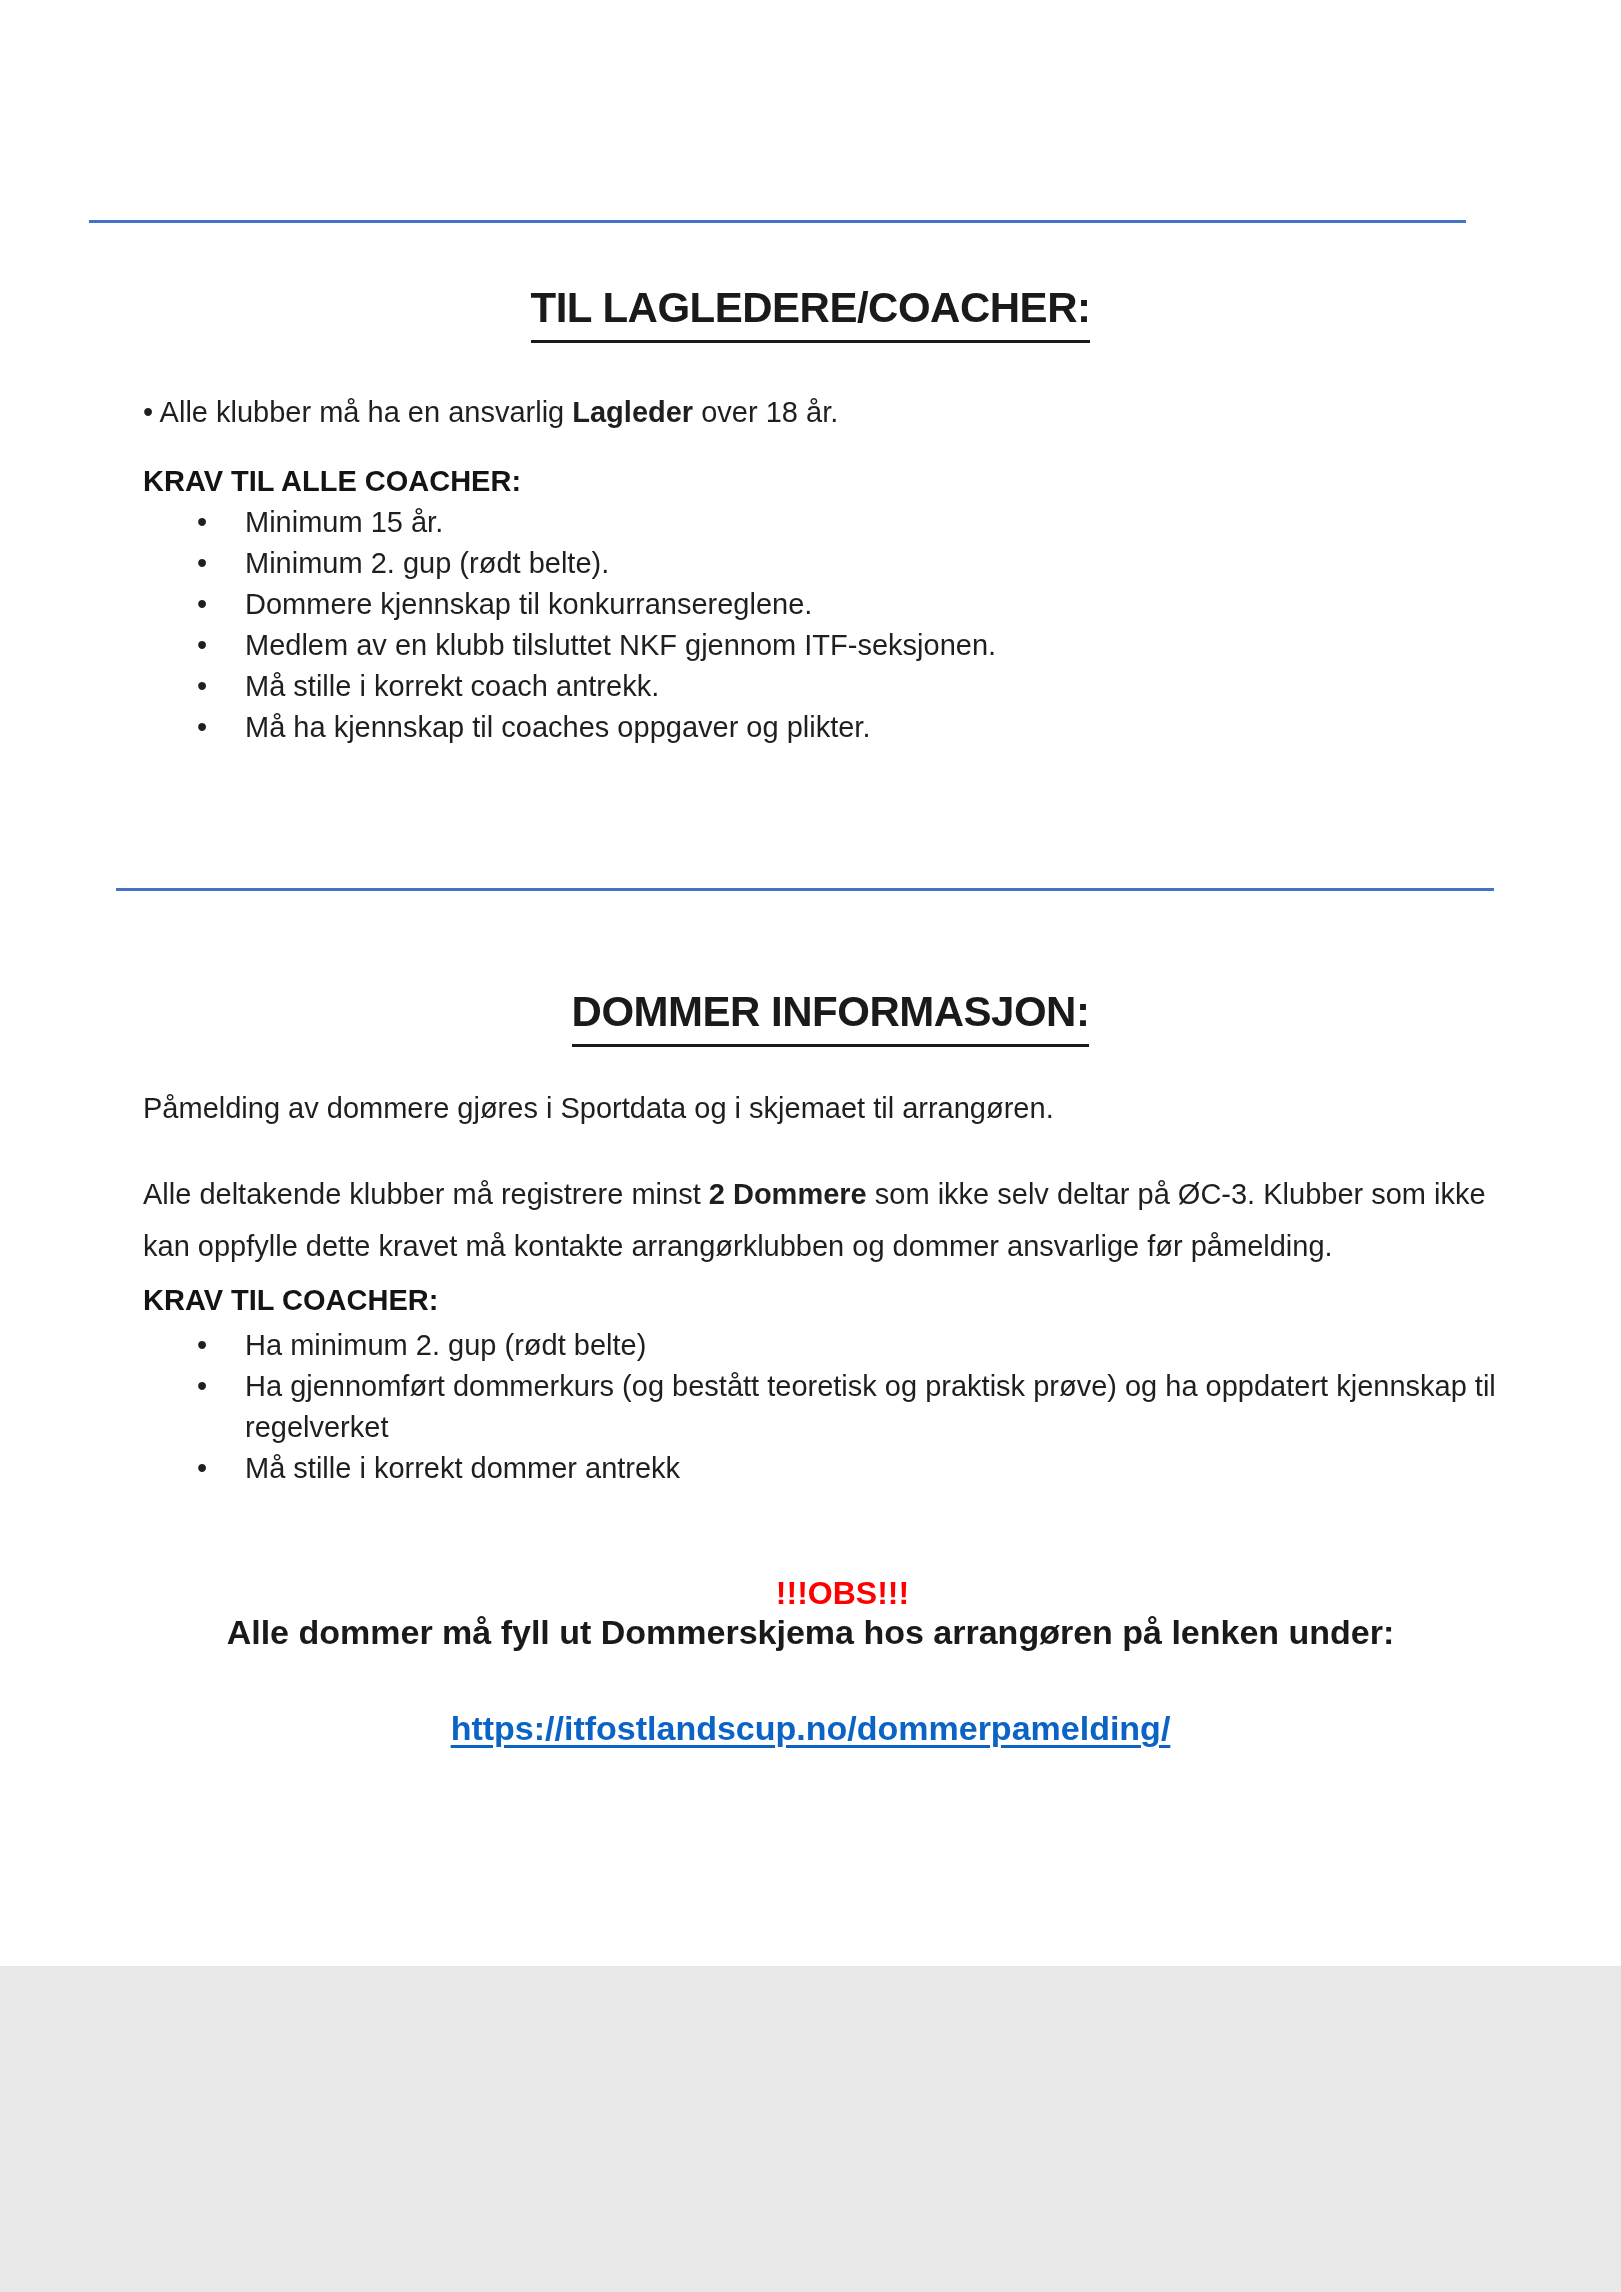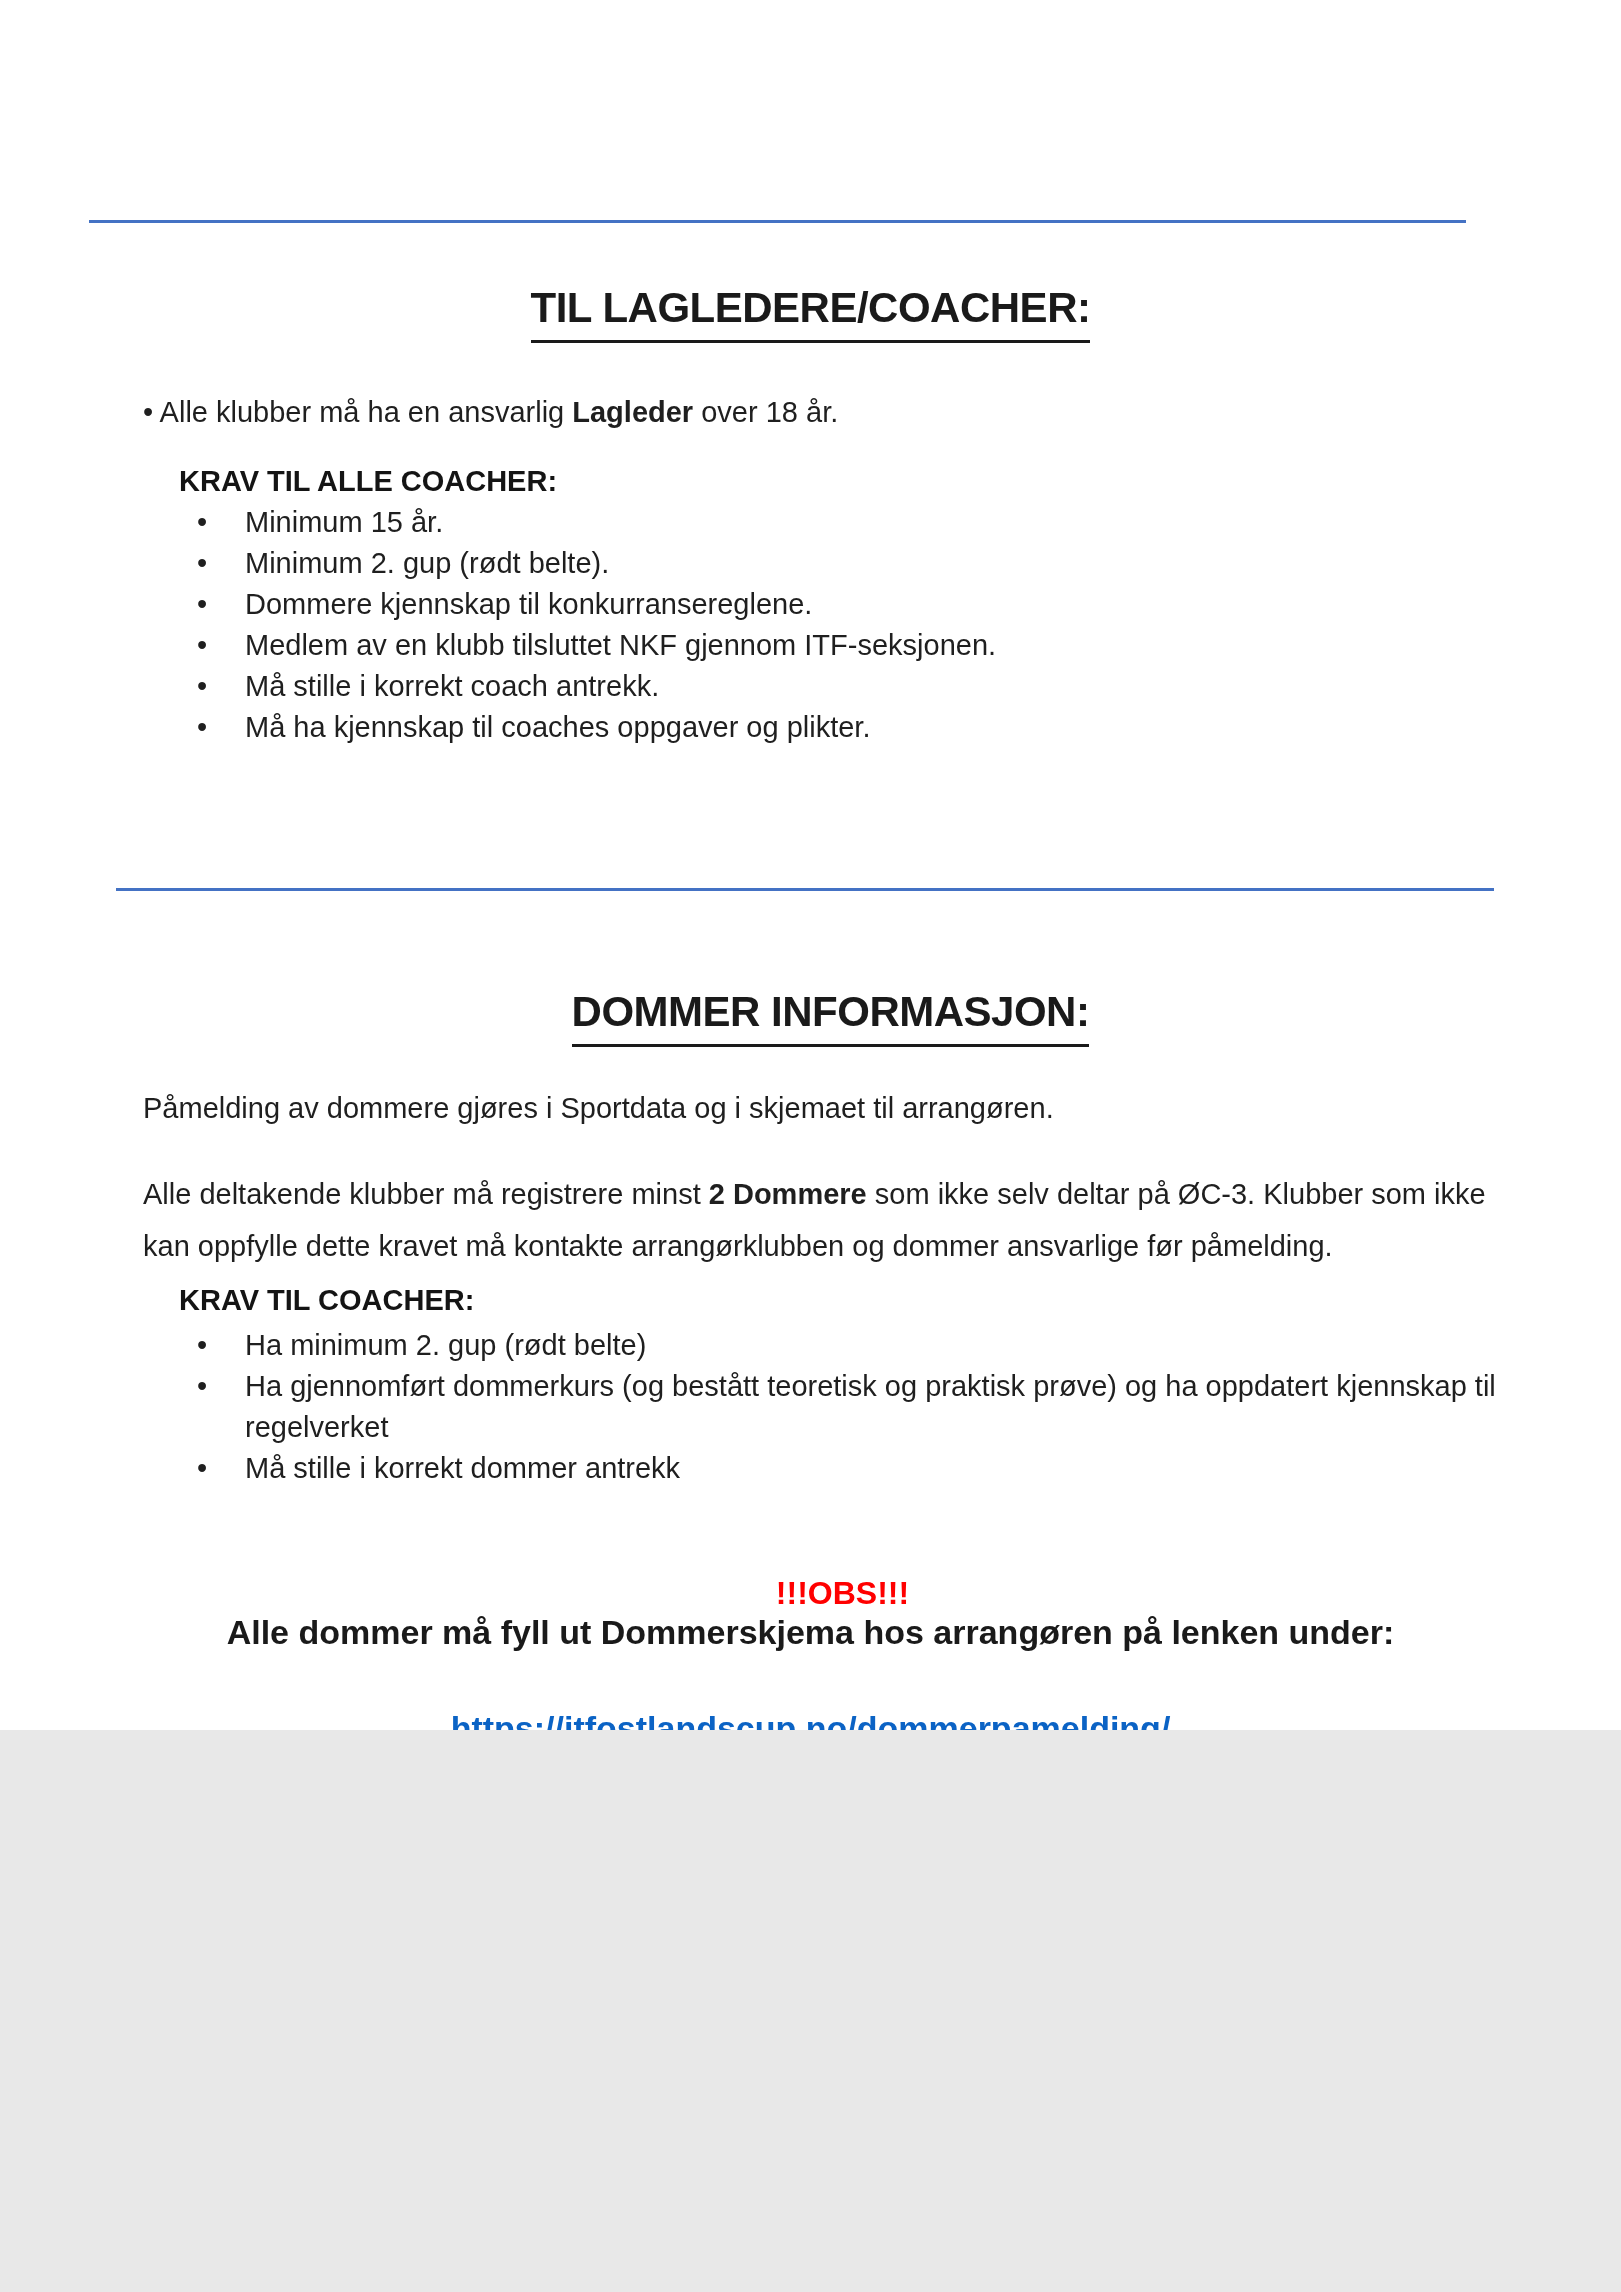--- a/index.html
+++ b/index.html
@@ -1,19 +1,19 @@
 <!DOCTYPE html>
 <html><head>
 <meta charset="utf-8">
 <style>
   html, body { margin: 0; padding: 0; background: #e8e8e8; }
   .page {
     position: relative;
     width: 1621px;
-    height: 1730px;
+    height: 1966px;
     margin: 0 auto;
     background: #ffffff;
     font-family: "Liberation Sans", sans-serif;
     color: #1f1f1f;
     overflow: hidden;
   }
   .rule {
     position: absolute;
     height: 2.9px;
     background: #4472C4;
@@ -44,21 +44,21 @@
   .body-text {
     position: absolute;
     left: 143px;
     font-size: 29px;
     line-height: 41px;
     color: #1f1f1f;
   }
   .bold { font-weight: bold; }
 
   .intro-line { top: 392px; }
-  .req-heading { font-weight: bold; color: #141414; margin-left: 36px; }
+  .req-heading { font-weight: bold; color: #141414; }
   .req-heading-coaches { top: 461px; }
   .req-heading-judges  { top: 1280px; }
 
   .para-registration { top: 1088px; }
   .para-minimum { top: 1168px; width: 1364px; line-height: 52px; }
 
   ul.req-list {
     position: absolute;
     left: 143px;
     margin: 0;

